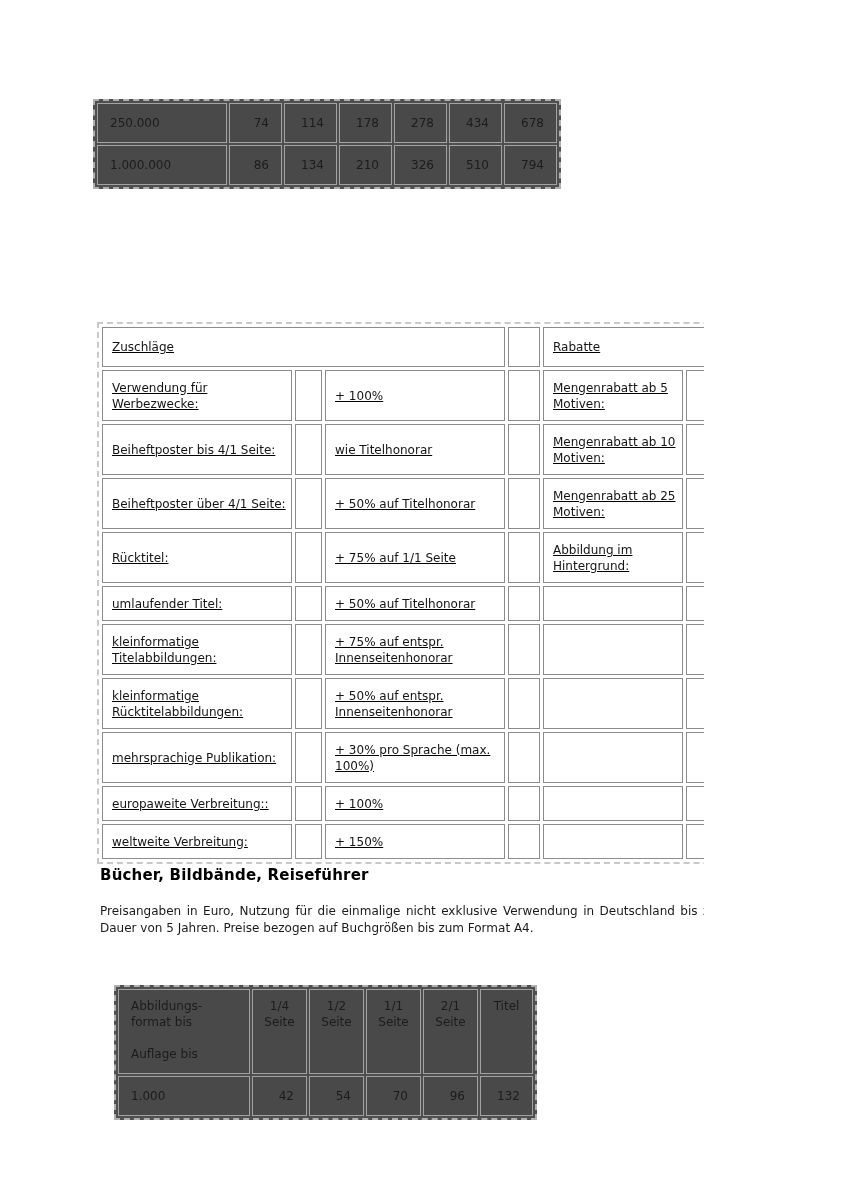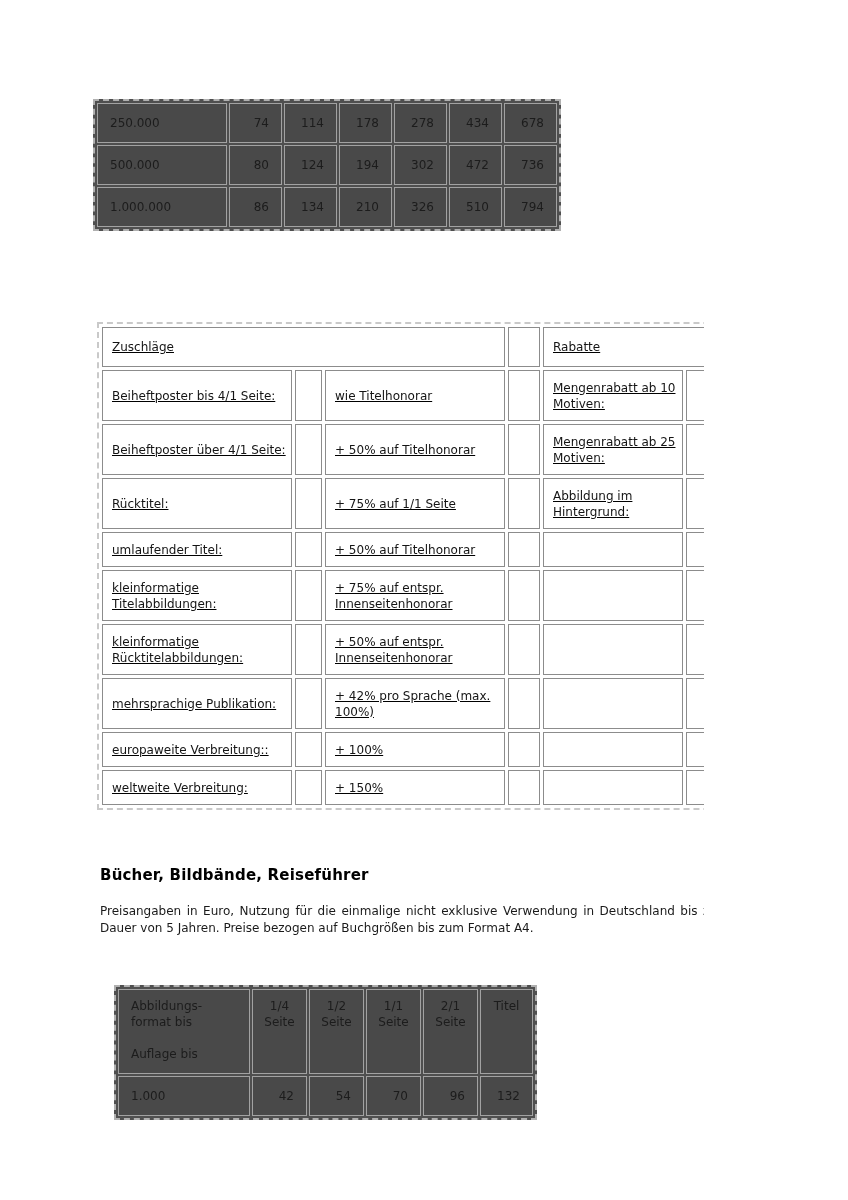--- a/index.html
+++ b/index.html
@@ -59,29 +59,20 @@
       </colgroup>
     <tbody>
       <tr>
         <td class="lbl">250.000</td>
         <td class="num">74</td>
         <td class="num">114</td>
         <td class="num">178</td>
         <td class="num">278</td>
         <td class="num">434</td>
         <td class="num">678</td>
-      </tr>
-      <tr>
-        <td class="lbl">500.000</td>
-        <td class="num">80</td>
-        <td class="num">124</td>
-        <td class="num">194</td>
-        <td class="num">302</td>
-        <td class="num">472</td>
-        <td class="num">736</td>
       </tr>
       <tr>
         <td class="lbl">1.000.000</td>
         <td class="num">86</td>
         <td class="num">134</td>
         <td class="num">210</td>
         <td class="num">326</td>
         <td class="num">510</td>
         <td class="num">794</td>
       </tr>
@@ -98,20 +89,32 @@
         <col class="c6">
         <col class="c7">
       </colgroup>
     <tbody>
       <tr class="rh">
         <td colspan="3">Zuschläge</td>
         <td></td>
         <td colspan="3">Rabatte</td>
       </tr>
       <tr class="rt">
+        <td>Verwendung für
+Werbezwecke:</td>
+        <td></td>
+        <td>+ 100%</td>
+        <td></td>
+        <td>Mengenrabatt ab 5
+Motiven:</td>
+        <td></td>
+        <td class="rv">-
+10%</td>
+      </tr>
+      <tr class="rt">
         <td>Beiheftposter bis 4/1 Seite:</td>
         <td></td>
         <td>wie Titelhonorar</td>
         <td></td>
         <td>Mengenrabatt ab 10
 Motiven:</td>
         <td></td>
         <td class="rv">-
 15%</td>
       </tr>
@@ -164,21 +167,21 @@
         <td>+ 50% auf entspr.
 Innenseitenhonorar</td>
         <td></td>
         <td></td>
         <td></td>
         <td class="rv"></td>
       </tr>
       <tr class="rt">
         <td>mehrsprachige Publikation:</td>
         <td></td>
-        <td>+ 42% pro Sprache (max.
+        <td>+ 30% pro Sprache (max.
 100%)</td>
         <td></td>
         <td></td>
         <td></td>
         <td class="rv"></td>
       </tr>
       <tr class="rs">
         <td>europaweite Verbreitung::</td>
         <td></td>
         <td>+ 100%</td>

